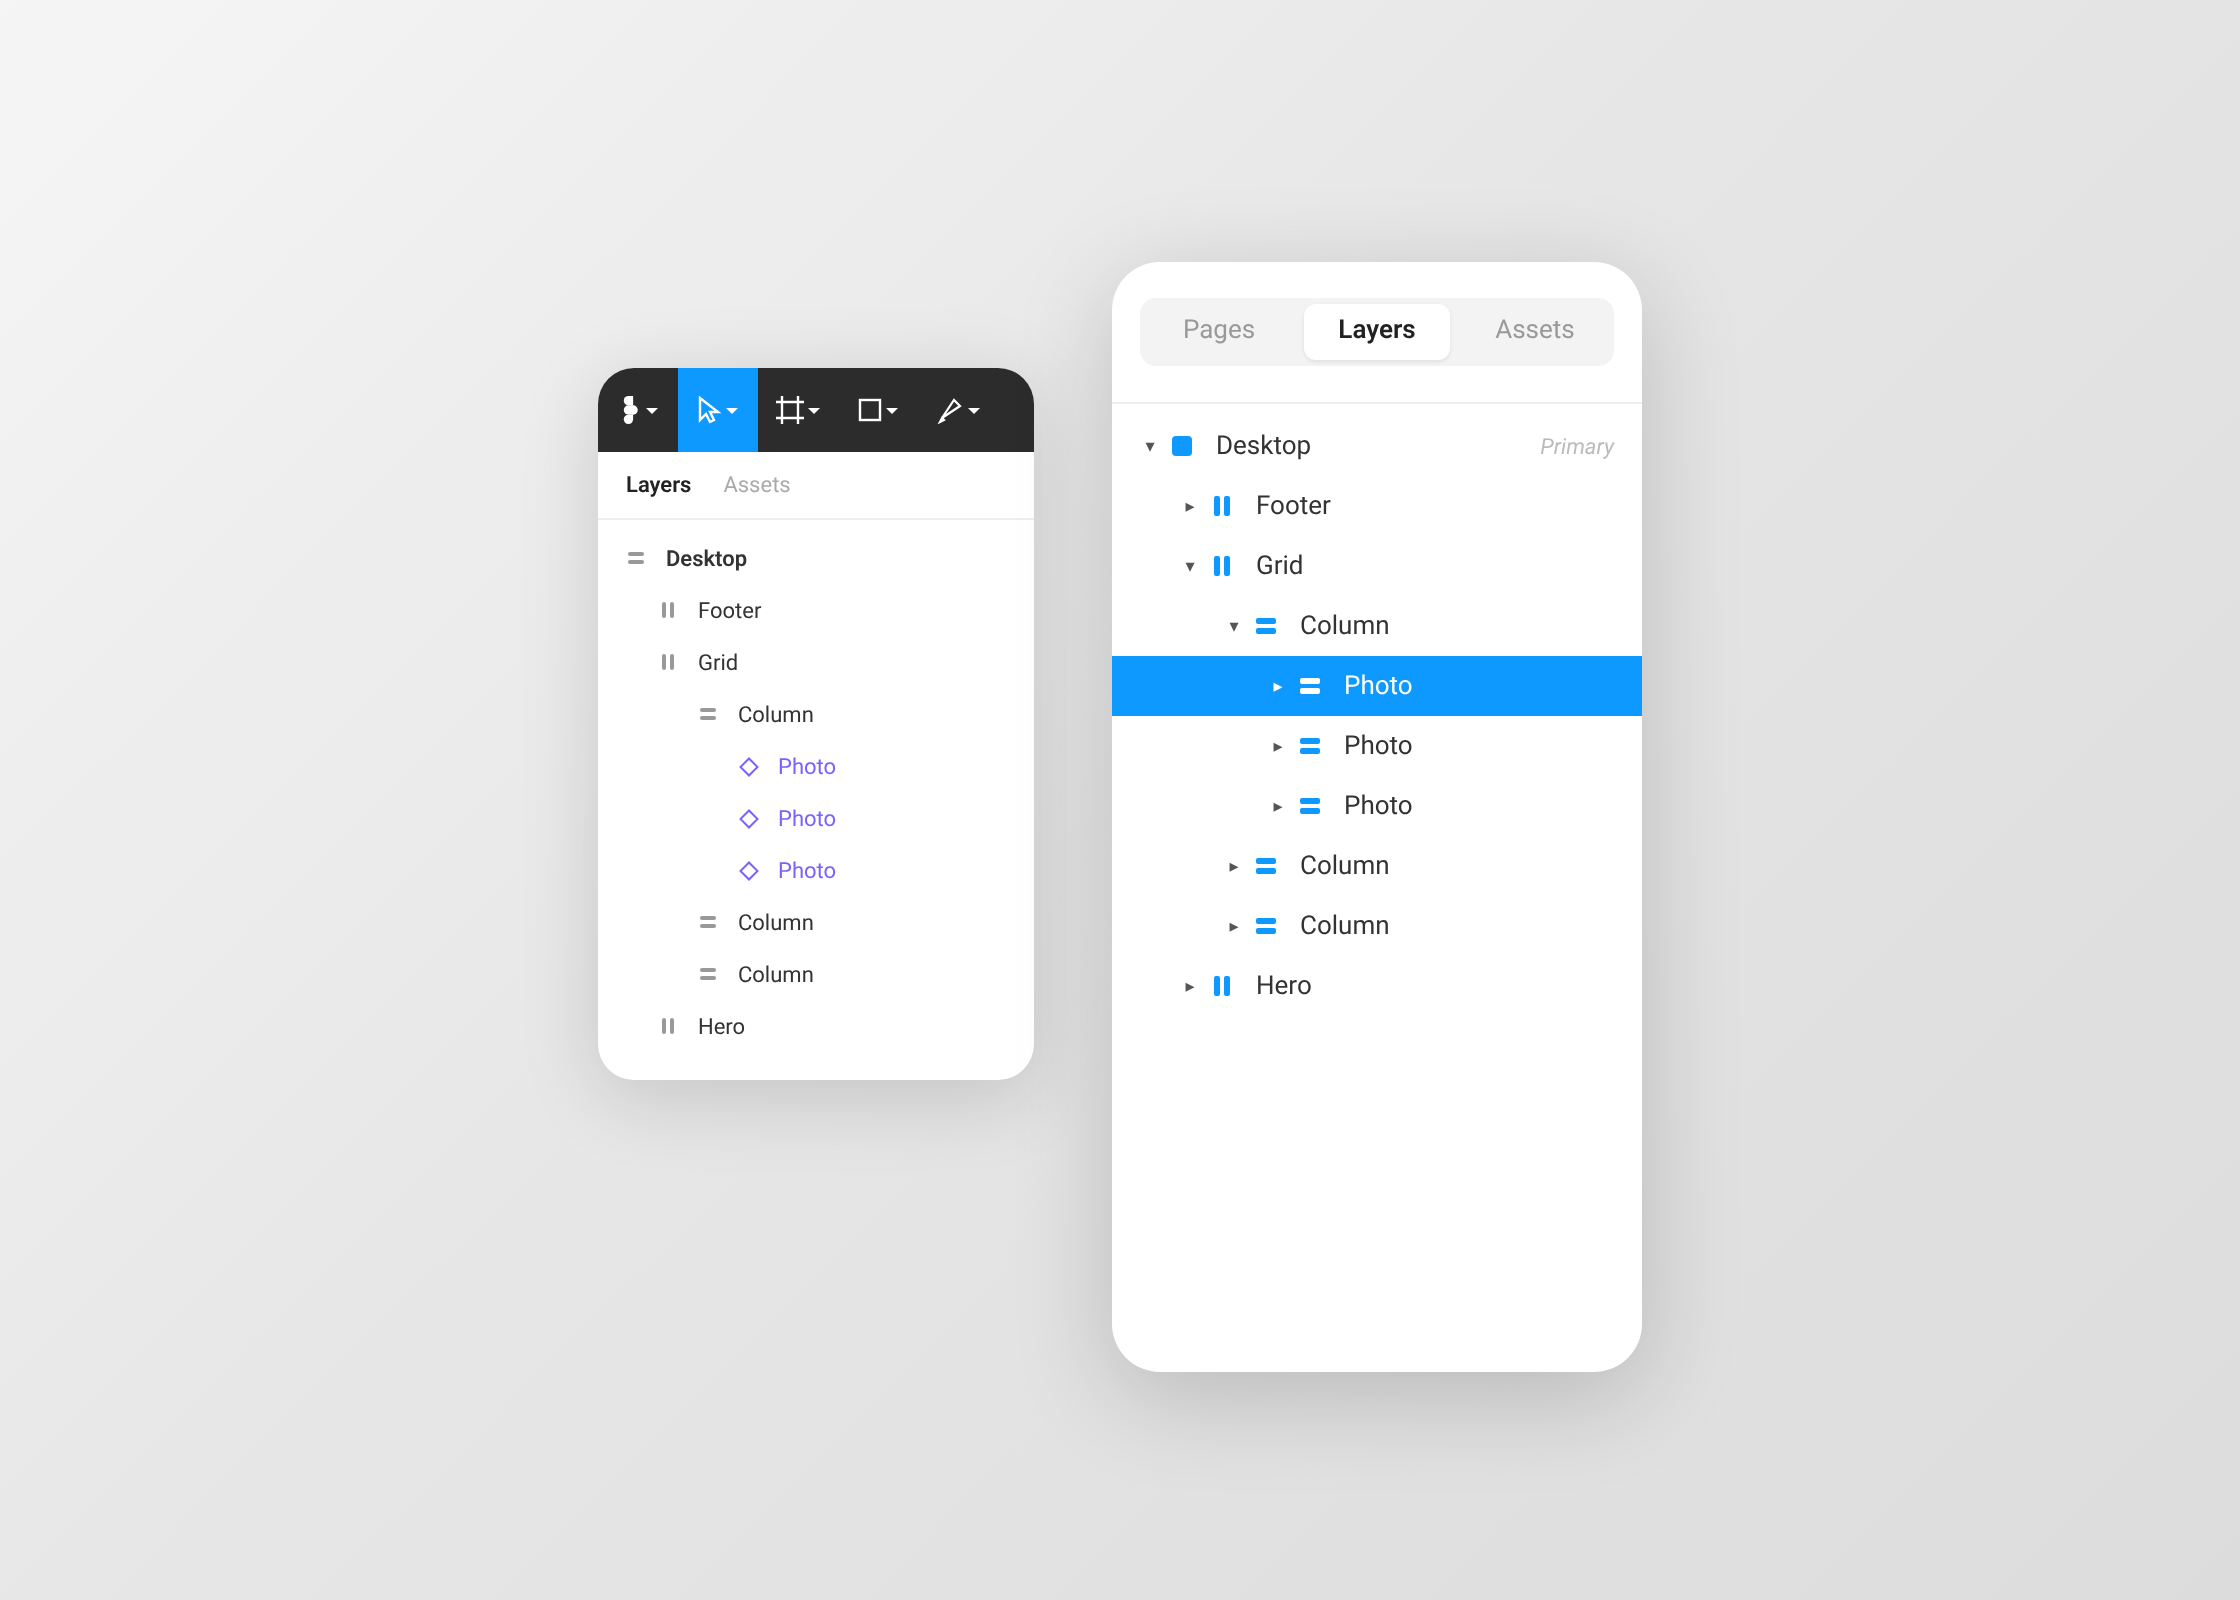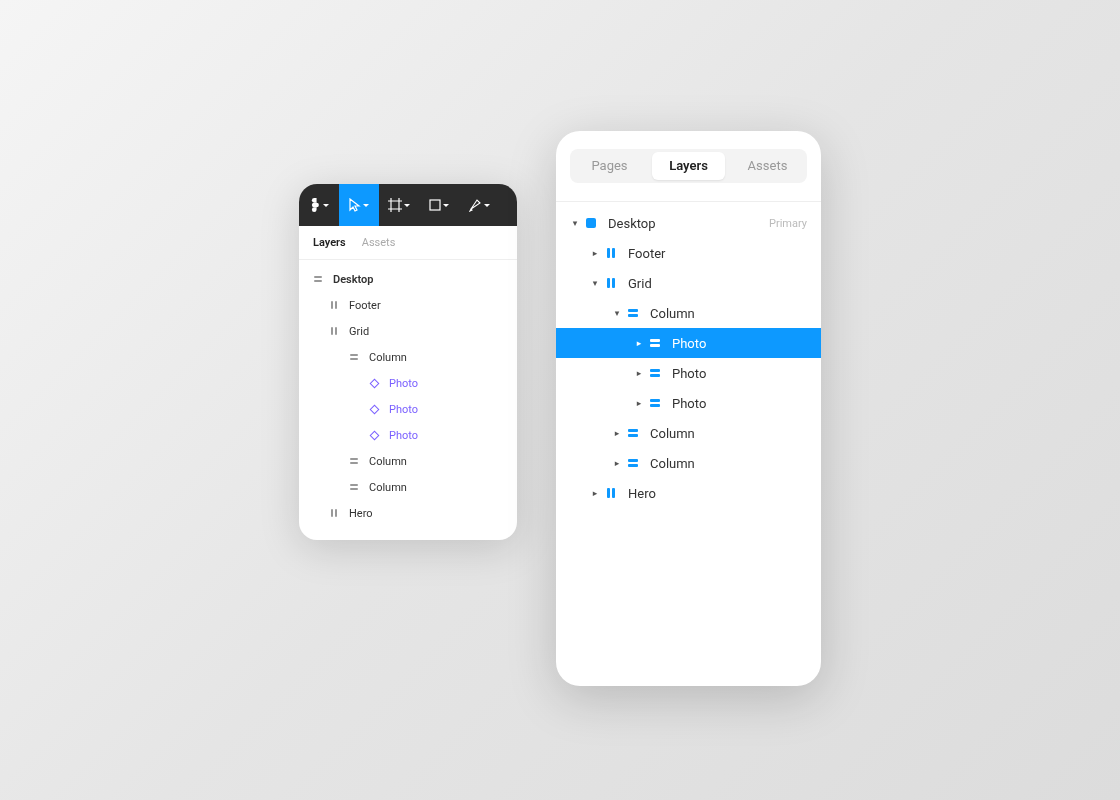--- a/index.html
+++ b/index.html
@@ -147,20 +147,21 @@
   .row-b.selected {
     background: #0d99ff;
     color: #fff;
   }
   .row-b.selected .arrow, .row-b.selected .ic { color: #fff; }
   .badge {
     position: absolute;
     right: 14px;
     font-size: 11px;
     color: #bbb;
+    font-style: italic;
   }
 
   
   .sq { width: 10px; height: 10px; background: #0d99ff; border-radius: 2px; display:inline-block; }
   .bars { display:inline-flex; gap:2px; }
   .bars span { width:3px; height:10px; background:#0d99ff; border-radius:1px; display:inline-block; }
   .stack { display:inline-flex; flex-direction:column; gap:2px; }
   .stack span { width:10px; height:3px; background:#0d99ff; border-radius:1px; display:inline-block; }
   .row-b.selected .sq, .row-b.selected .bars span, .row-b.selected .stack span { background:#fff; }
   .sstack { display:inline-flex; flex-direction:column; gap:1.5px; }

